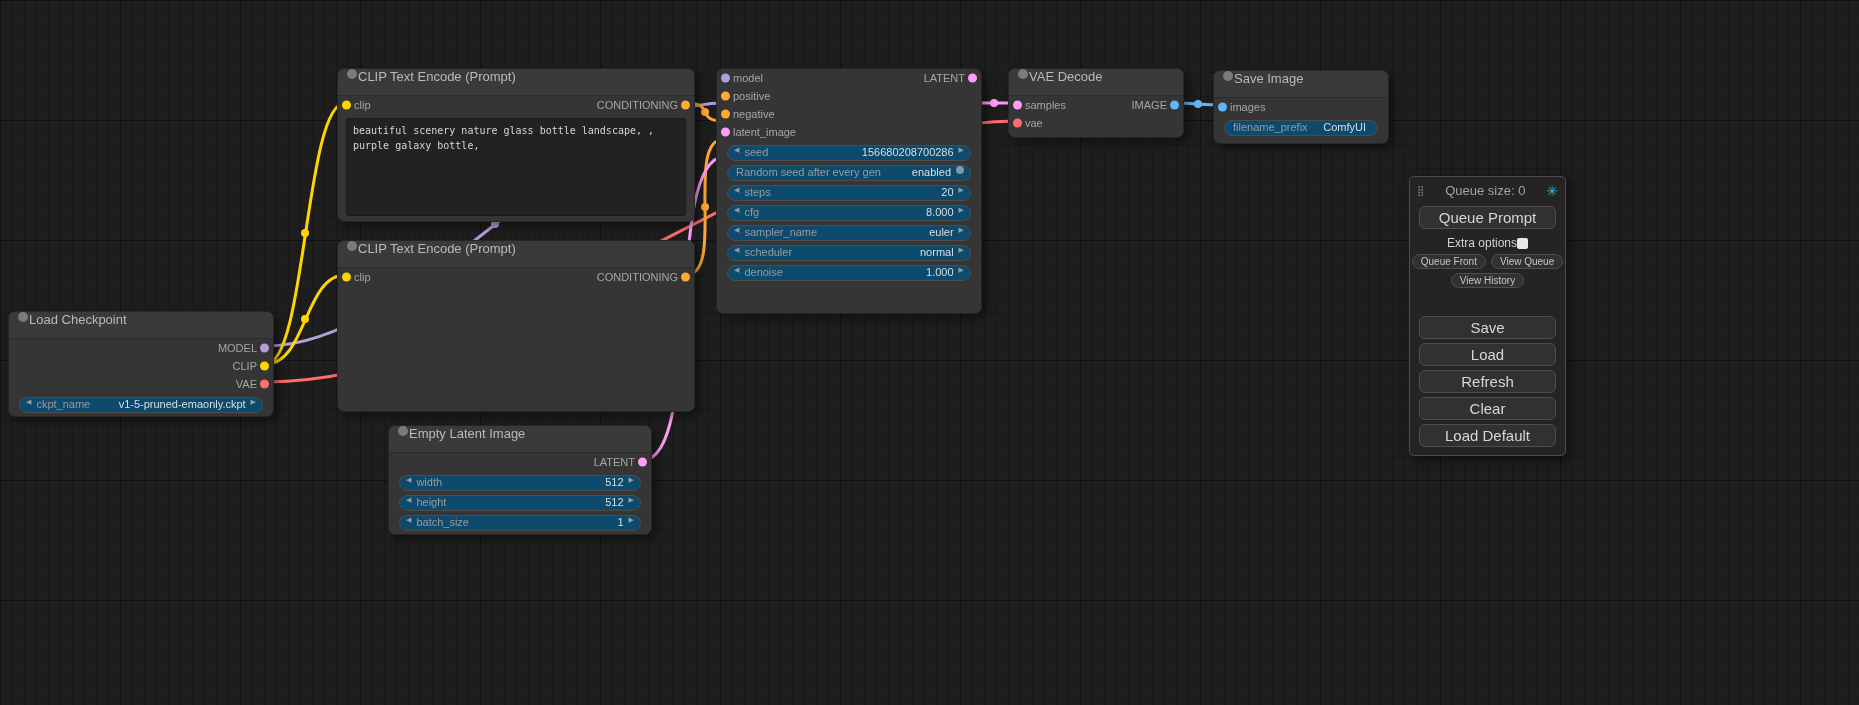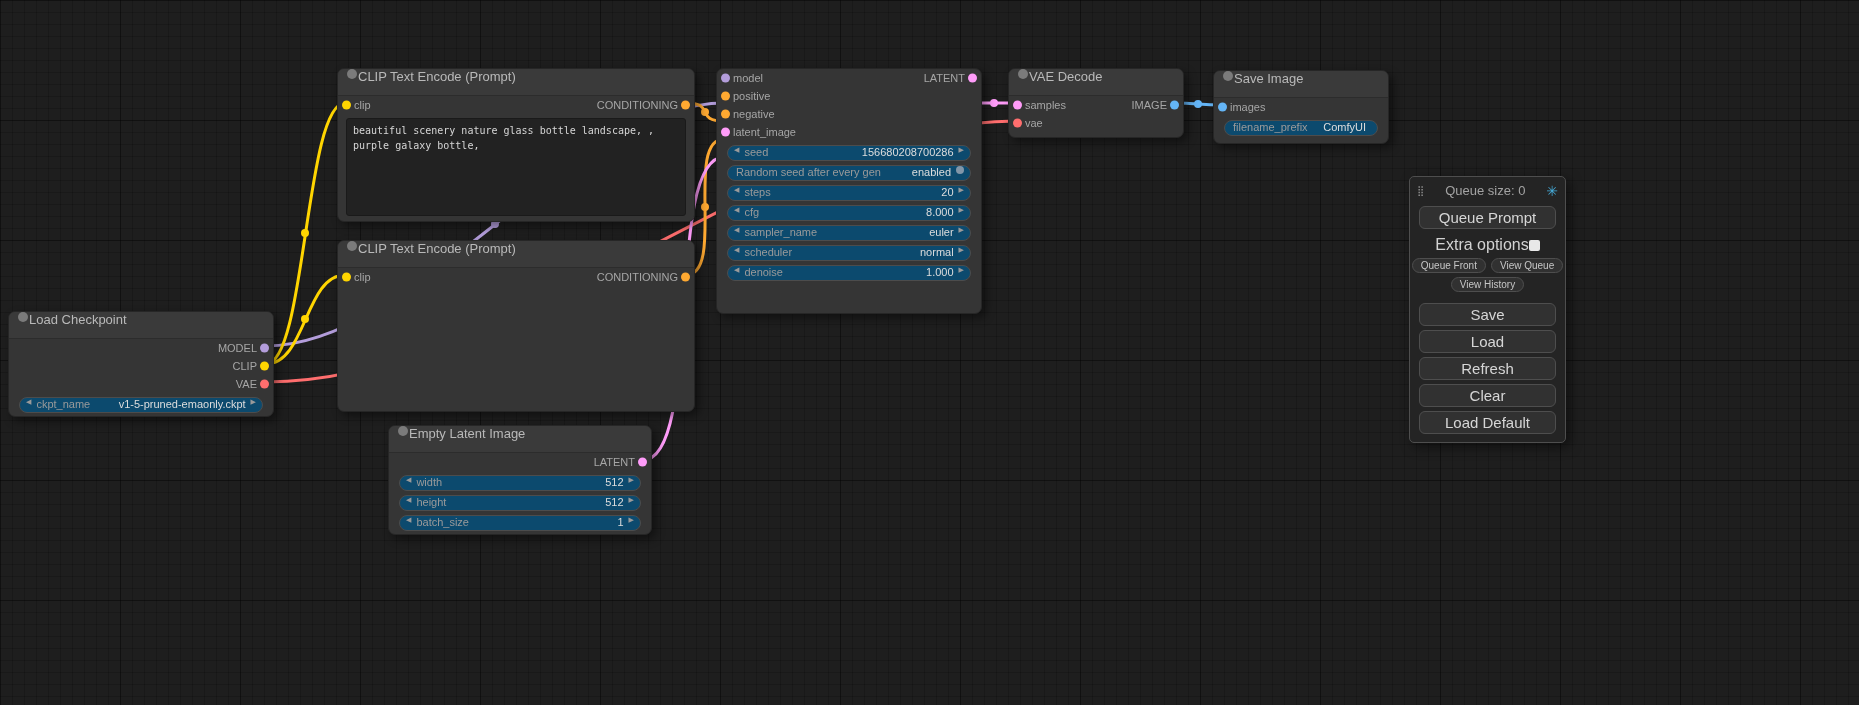--- a/index.html
+++ b/index.html
@@ -106,23 +106,23 @@
     display:block;
     box-sizing:border-box;
     background:#313131;
     border:1px solid #4e4e4e;
     border-radius:6px;
     color:#d6d6d6;
     font-family:inherit;
     cursor:pointer;
   }
   .btn.big{width:calc(100% - 18px);margin:4px auto 0;height:23px;font-size:15px;}
-  .btn.first-big{margin-top:11px;}
+  .btn.first-big{margin-top:28px;}
   .btn.small{display:inline-block;height:15px;font-size:10px;padding:0 8px;border-radius:8px;color:#c6c6c6;}
-  .extra-row{display:flex;align-items:center;justify-content:center;gap:0;font-size:16px;color:#d2d2d2;margin:7px 0 2px;}
+  .extra-row{display:flex;align-items:center;justify-content:center;gap:0;font-size:12px;color:#d2d2d2;margin:7px 0 2px;}
   .checkbox{width:11px;height:11px;background:#e8e8e8;border-radius:2px;display:inline-block;}
   .small-row{display:flex;justify-content:center;gap:5px;margin-top:4px;}
 </style>
 </head>
 <body>
 
 <div id="canvas">
 
   <svg id="links-svg">
       <path d="M266,346 C416,346 574,103 724,103" stroke="#B39DDB" stroke-width="3" fill="none" stroke-linecap="round"></path>

